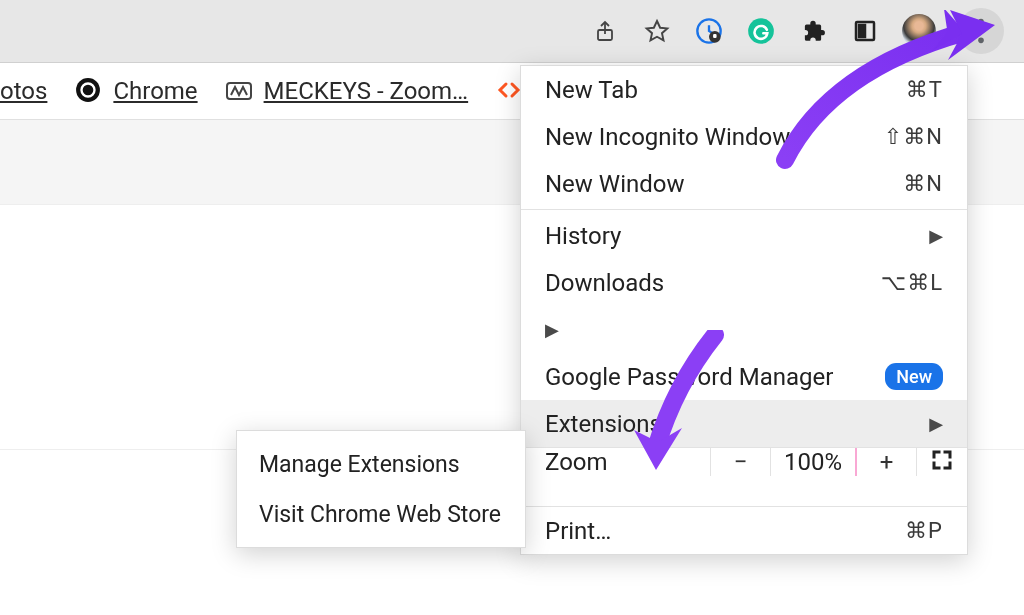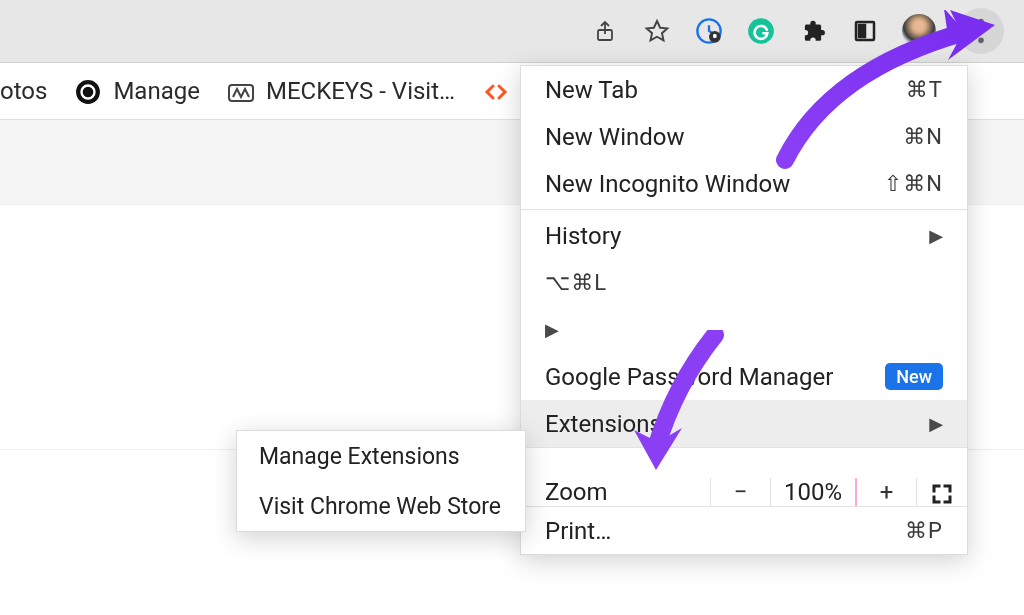--- a/index.html
+++ b/index.html
@@ -9,21 +9,21 @@
     background: #e7e7e7; border-bottom: 1px solid #d0d0d0;
     display: flex; align-items: center; justify-content: flex-end; padding-right: 20px; gap: 22px;
   }
   .toolbar .icon-btn { width: 30px; height: 30px; display:flex; align-items:center; justify-content:center; color:#5f6368; cursor:pointer; }
   .toolbar .more-btn { width:46px; height:46px; border-radius:50%; background:#d6d6d6; display:flex; align-items:center; justify-content:center; }
   .avatar { width:34px; height:34px; border-radius:50%; background: radial-gradient(circle at 50% 35%, #e8b896 15%, #d4a880 25%, #3a3a3a 55%, #cfd8e2 70%); }
   .bookmarks-bar {
     position:absolute; top:63px; left:0; right:0; height:57px; background:#fff; border-bottom:1px solid #e0e0e0;
     display:flex; align-items:center; gap:28px; padding-left:0px; font-size:24px; color:#2b2b2b;
   }
-  .bm-item { display:flex; align-items:flex-end; gap:12px; cursor:pointer; }
+  .bm-item { display:flex; align-items:flex-start; gap:12px; cursor:pointer;text-decoration:underline; }
   .bm-icon { width:26px; height:26px; display:inline-flex; align-items:center; justify-content:center; }
   .content-rows { position:absolute; top:120px; left:0; right:0; }
   .row { height:85px; border-bottom:1px solid #eee; }
   .row.shaded { background:#f5f5f5; }
   .row2 { height:245px; border-bottom:1px solid #eee; }
   .row3 { height:130px; }
 
   
   .menu {
     position:absolute; top:65px; left:520px; width:448px;
@@ -33,35 +33,35 @@
   .menu-item {
     display:flex; align-items:center; justify-content:space-between;
     padding:10px 24px; height:47px; cursor:pointer;
   }
   .menu-item.highlight { background:#ededed; }
   .menu-sep { height:1px; background:#e2e2e2; margin:2px 0; }
   .shortcut { color:#3a3a3a; font-size:22px; letter-spacing:1px; }
   .arrow-right { color:#4a4a4a; font-size:18px; }
   .badge-new {
     background:#1a73e8; color:#fff; font-size:18px; font-weight:500;
-    padding:3px 11px; border-radius:5px;
+    padding:3px 11px; border-radius:11px;
   }
   .zoom-row {
-    display:flex; align-items:flex-end; height:60px; border-top:1px solid #e2e2e2; border-bottom:1px solid #e2e2e2;
+    display:flex; align-items:flex-start; height:60px; border-top:1px solid #e2e2e2; border-bottom:1px solid #e2e2e2;
   }
   .zoom-label { flex: 0 0 190px; display:flex; align-items:center; padding-left:24px; border-right:1px solid #e2e2e2;}
   .zoom-btn { flex:0 0 60px; display:flex; align-items:center; justify-content:center; font-size:24px; color:#333; border-right:1px solid #e2e2e2; cursor:pointer;}
   .zoom-val { flex:0 0 86px; display:flex; align-items:center; justify-content:center; border-right:2px solid #f9a8d4;}
   .zoom-full { flex:1; display:flex; align-items:center; justify-content:center; cursor:pointer;}
 
   
   .submenu {
     position:absolute; top:430px; left:236px; width:290px;
     background:#fff; border:1px solid #dcdcdc; box-shadow:0 6px 24px rgba(0,0,0,.18);
-    font-size:23px; color:#222; padding:0 0;
+    font-size:23px; color:#222; padding:8px 0;
   }
   .submenu .menu-item { height:50px; padding:10px 22px; }
 
   
   .arrow-annot { position:absolute; pointer-events:none; }
 
   svg { display:block; }
 </style>
 </head>
 <body>
@@ -118,30 +118,30 @@
   <div class="bm-item">
     <span>otos</span>
   </div>
   <div class="bm-item">
     <span class="bm-icon">
       <svg width="26" height="26" viewBox="0 0 24 24">
           <circle cx="12" cy="12" r="11" fill="#111"></circle>
           <circle cx="12" cy="12" r="6" fill="none" stroke="#fff" stroke-width="2.2"></circle>
         </svg>
     </span>
-    <span>Manage</span>
+    <span>Chrome</span>
   </div>
   <div class="bm-item">
     <span class="bm-icon">
       <svg width="26" height="22" viewBox="0 0 26 22">
           <rect x="1" y="4" width="24" height="16" rx="3" fill="none" stroke="#444" stroke-width="2"></rect>
           <path d="M5 16l4-8 4 8 4-8 4 8" fill="none" stroke="#444" stroke-width="2"></path>
         </svg>
     </span>
-    <span>MECKEYS - Visit…</span>
+    <span>MECKEYS - Zoom…</span>
   </div>
   <div class="bm-item">
     <span class="bm-icon">
       <svg width="26" height="22" viewBox="0 0 26 22" fill="none" stroke="#ff5722" stroke-width="3" stroke-linecap="round">
           <path d="M10 5l-6 6 6 6"></path>
           <path d="M16 5l6 6-6 6"></path>
         </svg>
     </span>
     <span>W</span>
   </div>
@@ -152,33 +152,34 @@
   <div class="row2"></div>
   <div class="row3"></div>
 </div>
 
 <div class="menu">
   <div class="menu-item">
     <span>New Tab</span>
     <span class="shortcut">⌘T</span>
   </div>
   <div class="menu-item">
+    <span>New Incognito Window</span>
+    <span class="shortcut">⇧⌘N</span>
+  </div>
+  <div class="menu-item">
     <span>New Window</span>
     <span class="shortcut">⌘N</span>
   </div>
-  <div class="menu-item">
-    <span>New Incognito Window</span>
-    <span class="shortcut">⇧⌘N</span>
-  </div>
   <div class="menu-sep"></div>
   <div class="menu-item">
     <span>History</span>
     <span class="arrow-right">▶</span>
   </div>
   <div class="menu-item">
+    <span>Downloads</span>
     <span class="shortcut">⌥⌘L</span>
   </div>
   <div class="menu-item">
     <span class="arrow-right">▶</span>
   </div>
   <div class="menu-item">
     <span>Google Password Manager</span>
     <span class="badge-new">New</span>
   </div>
   <div class="menu-item highlight">

